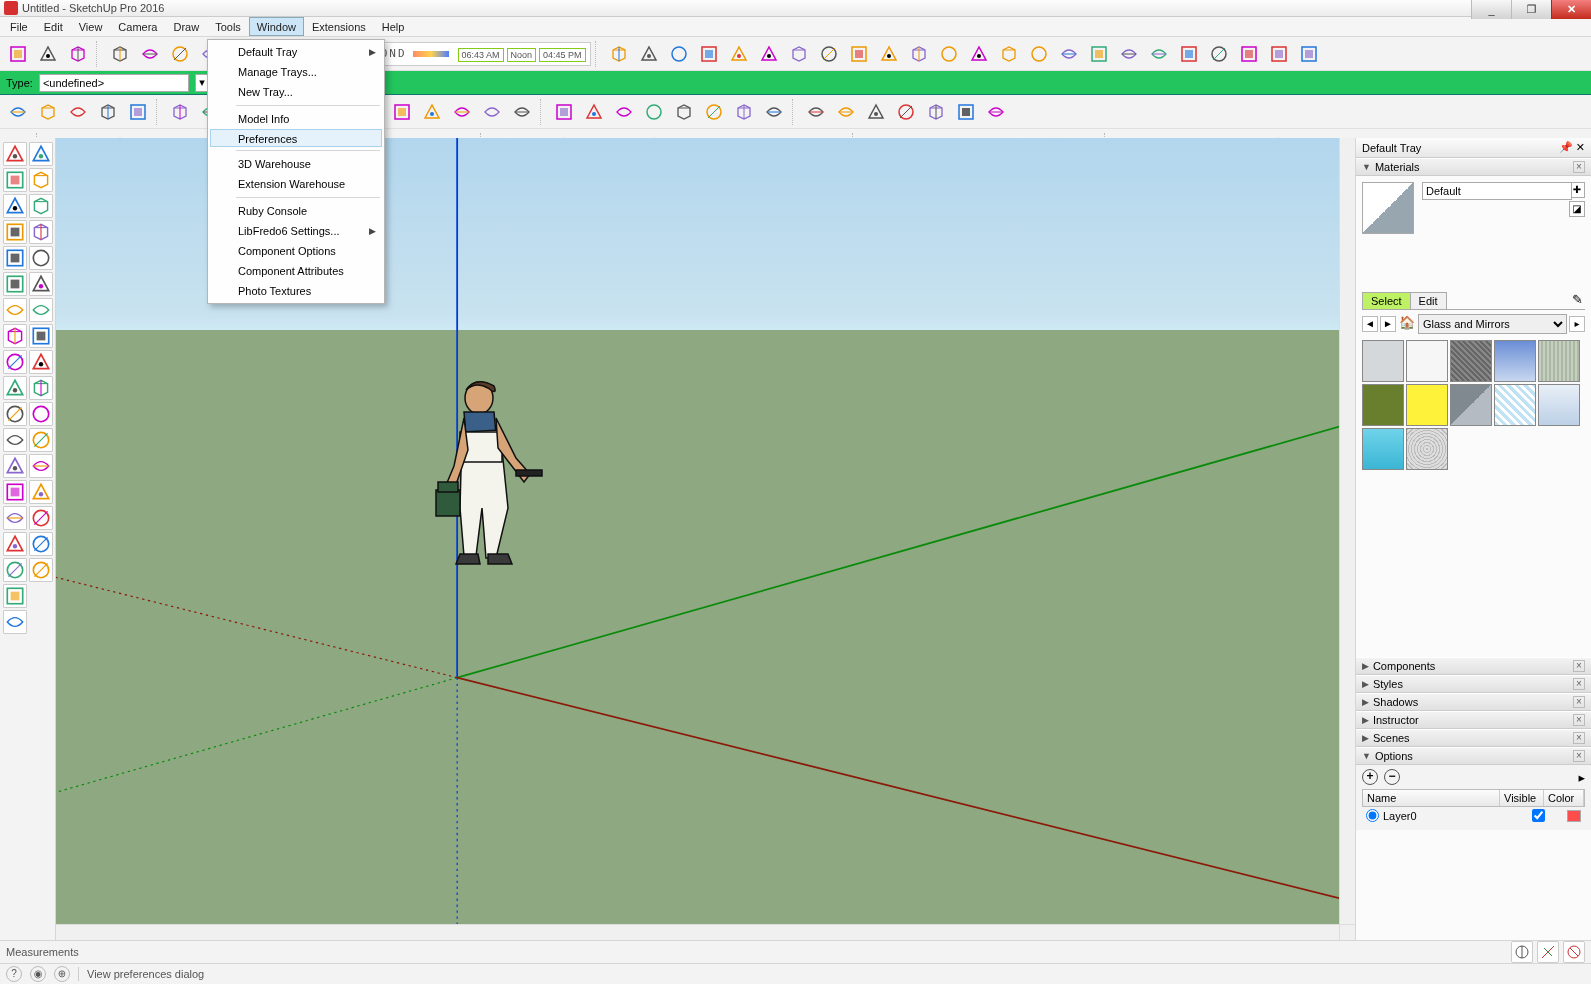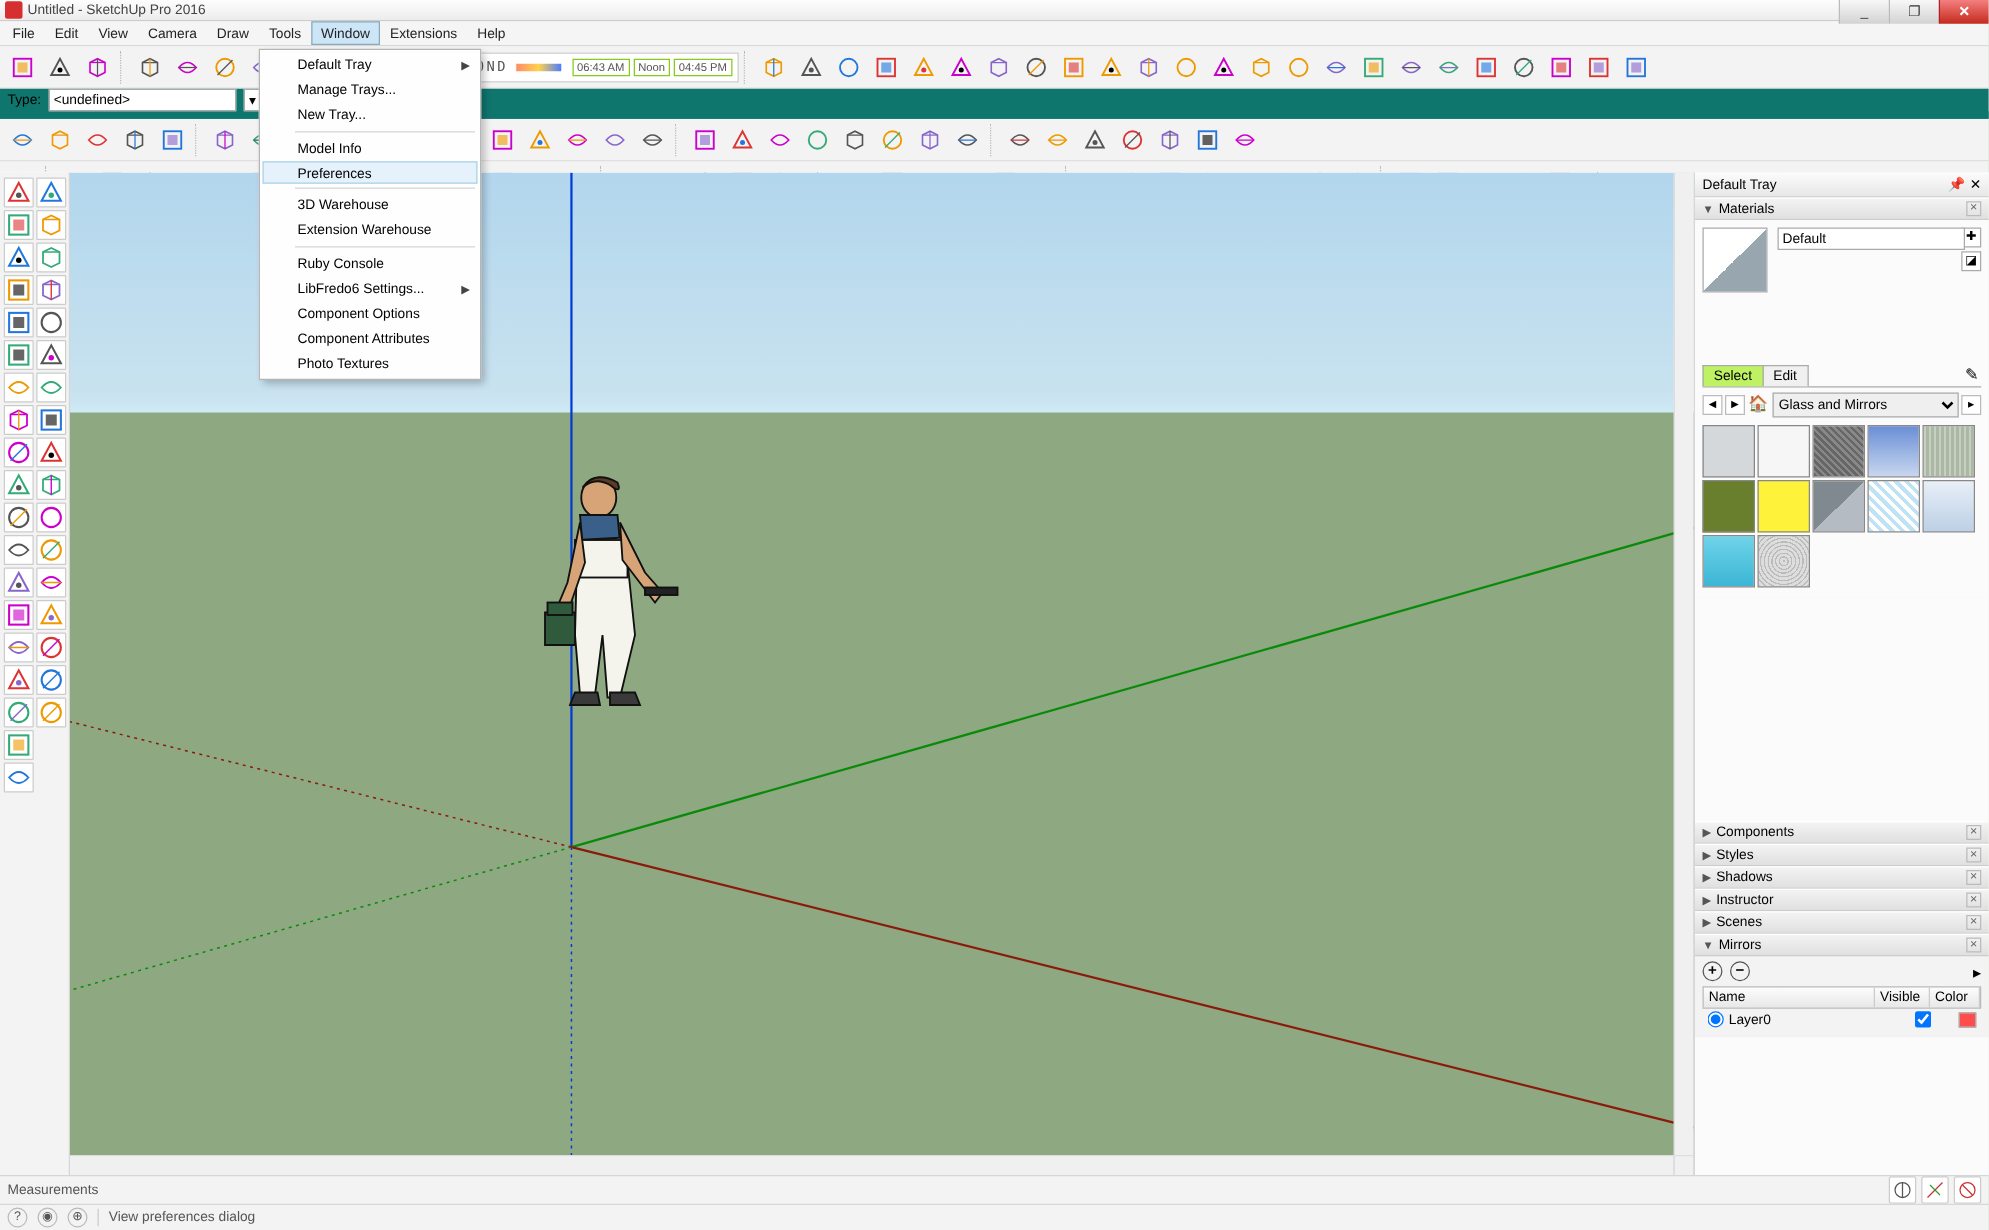--- a/index.html
+++ b/index.html
@@ -21,21 +21,21 @@
 
 
 .toolbar-area { background: #f3f3f3; border-bottom: 1px solid #cfcfcf; }
 .toolbar-row { display: flex; align-items: center; height: 34px; border-bottom: 1px solid #e0e0e0; padding: 0 4px; gap: 2px; flex-wrap: nowrap; }
 .toolbar-row.ht { height: 34px; }
 .tb-sep { width: 6px; height: 26px; border-left: 1px dotted #bbb; margin: 0 2px; }
 .tb-btn { width: 28px; height: 28px; border: 1px solid transparent; display: flex; align-items: center; justify-content: center; border-radius: 2px; }
 .tb-btn svg, .tb-btn .glyph { width: 20px; height: 20px; }
 
 
-.type-strip { height: 24px; background: #0f766e; border-bottom: 6px solid #0f766e; display: flex; align-items: center; padding-left: 6px; gap: 6px; }
+.type-strip { height: 24px; background: #22c55e; border-bottom: 1px solid #0f766e; display: flex; align-items: center; padding-left: 6px; gap: 6px; }
 .type-strip input { width: 150px; height: 18px; border: 1px solid #aaa; padding: 0 3px; font-size: 11px; }
 .type-strip .dd { width: 14px; height: 18px; border: 1px solid #aaa; background: #fff; display:flex; align-items:center; justify-content:center; }
 
 
 .main { position: absolute; top: 138px; left: 0; right: 0; bottom: 44px; display: flex; background: #fff; }
 .left-tools { width: 56px; background: #f3f3f3; border-right: 1px solid #d6d6d6; padding-top: 4px; display: flex; flex-direction: column; align-items: center; gap: 2px; overflow: hidden; }
 .left-tools .row { display: flex; gap: 2px; }
 .lt-btn { width: 24px; height: 24px; border: 1px solid #ccc; background: #fff; display: flex; align-items: center; justify-content: center; font-size: 13px; border-radius: 1px; }
 
 .viewport { flex: 1; position: relative; overflow: hidden; }
@@ -1212,21 +1212,21 @@
           <span>Instructor</span>
           <span class="close-x">×</span>
         </div>
         <div class="panel-header">
           <span class="caret">▶</span>
           <span>Scenes</span>
           <span class="close-x">×</span>
         </div>
         <div class="panel-header">
           <span class="caret">▼</span>
-          <span>Mirrors</span>
+          <span>Options</span>
           <span class="close-x">×</span>
         </div>
       </div>
     <div class="layer-controls">
       <span class="circ">+</span>
       <span class="circ">−</span>
       <span style="margin-left:auto; font-size:13px;">▸</span>
     </div>
     <div class="layer-table">
       <div class="hdr">

